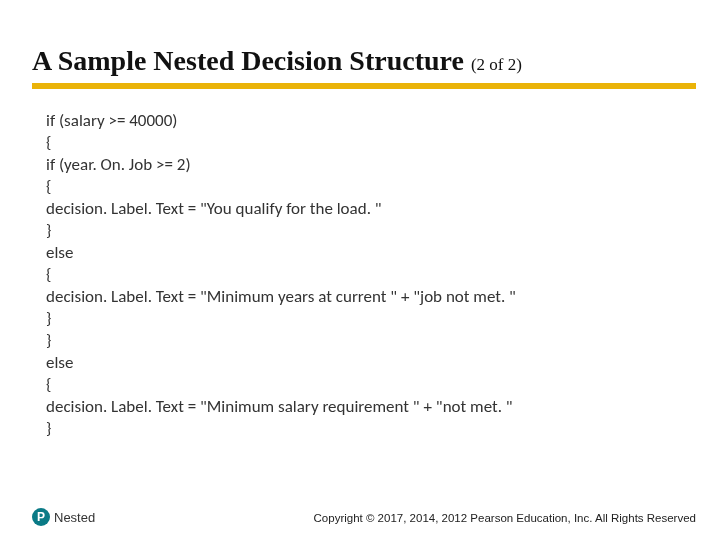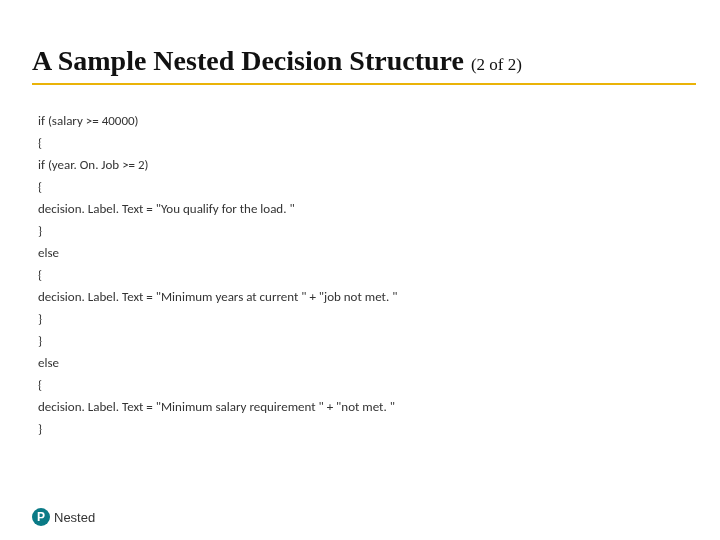--- a/index.html
+++ b/index.html
@@ -20,34 +20,34 @@
   .title {
     position: absolute;
     top: 46px;
     left: 32px;
     right: 24px;
     font-family: Georgia, "Times New Roman", serif;
     font-weight: bold;
     color: #111;
     font-size: 28px;
     line-height: 1.1;
-    border-bottom: 2px solid #eab308;
+    border-bottom: 6px solid #eab308;
     padding-bottom: 6px;
   }
   .title .sub {
     font-weight: normal;
     font-size: 17px;
   }
   .code {
     position: absolute;
     top: 110px;
-    left: 38px;
+    left: 46px;
     right: 38px;
     font-family: Calibri, Arial, sans-serif;
-    font-size: 13px;
+    font-size: 17px;
     line-height: 22px;
     color: #333;
     white-space: pre;
   }
   .footer {
     position: absolute;
     bottom: 14px;
     left: 0;
     right: 0;
     height: 24px;
@@ -110,15 +110,16 @@
 else
 {
 decision. Label. Text = "Minimum salary requirement " + "not met. "
 }</div>
 
   <div class="footer">
     <div class="logo">
       <div class="logo-circle">P</div>
       <div class="logo-text">Nested</div>
     </div>
+    <div class="copyright">Copyright © 2017, 2014, 2012 Pearson Education, Inc. All Rights Reserved</div>
   </div>
 
 </div>
 
 </body></html>

